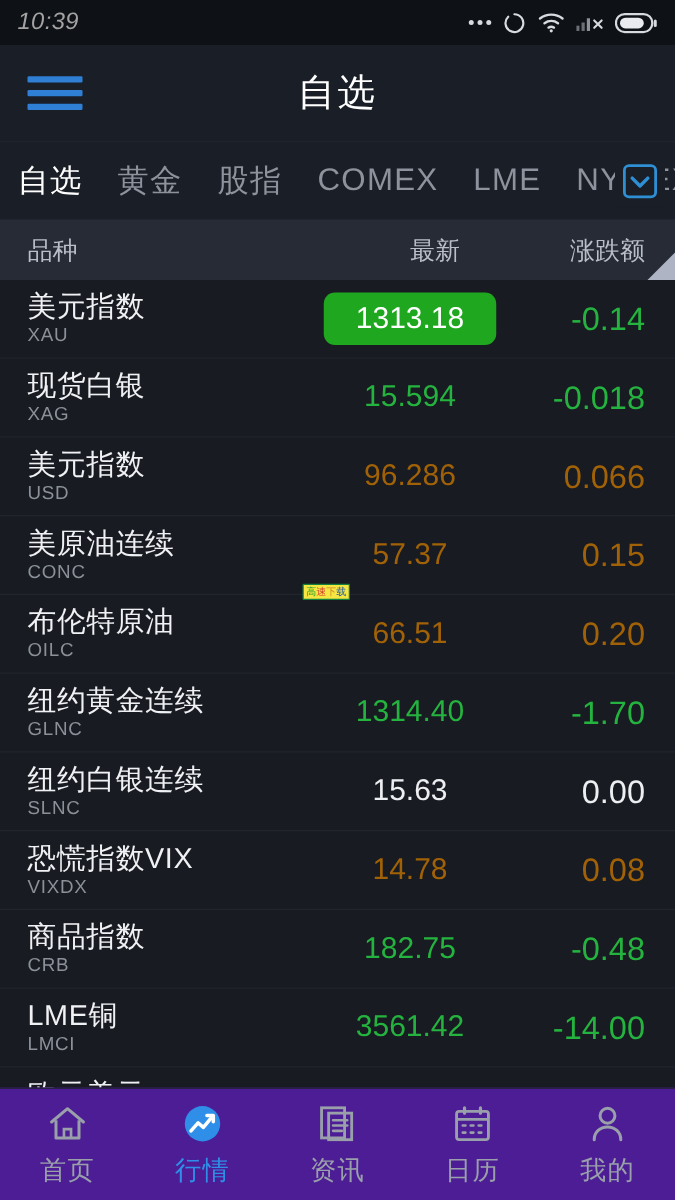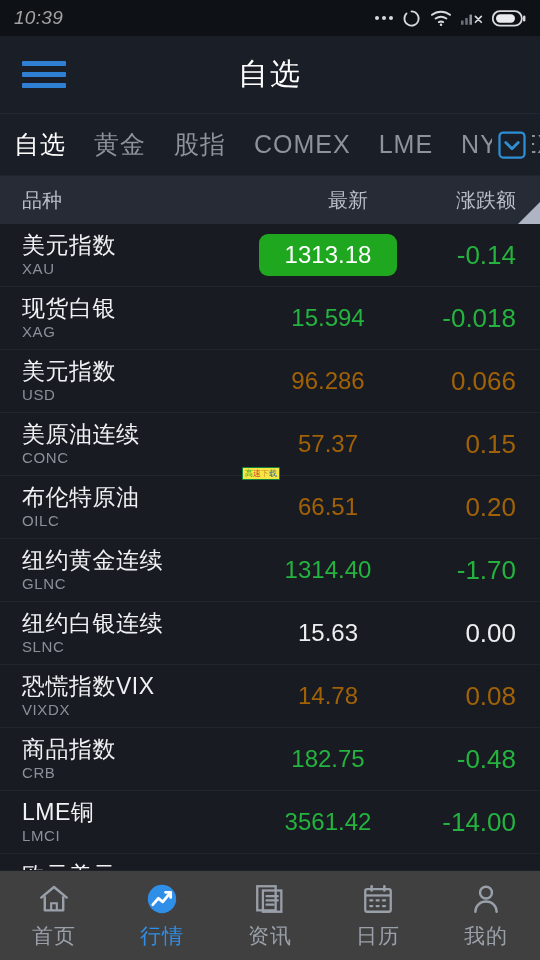--- a/index.html
+++ b/index.html
@@ -87,21 +87,21 @@
     border:1px solid #15803d; border-radius:1px;
   }
   .watermark .w1 { color:#2aa02a; }
   .watermark .w2 { color:#d23b2f; }
   .watermark .w3 { color:#d2892f; }
   .watermark .w4 { color:#2a5fa0; }
 
   
   .bottomnav {
     position:absolute; left:0; bottom:0; width:540px; height:90px;
-    background:#404040; display:flex; align-items:center;
+    background:#4c1d95; display:flex; align-items:center;
     border-top:1px solid #1d212a;
   }
   .nav-item {
     flex:1; display:flex; flex-direction:column; align-items:center;
     gap:6px; cursor:pointer; color:#9aa0aa;
   }
   .nav-item.active { color:#2f8fe8; }
   .nav-label { font-size:21px; letter-spacing:1px; }
   .nav-ic { width:34px; height:34px; display:block; }
 </style>

